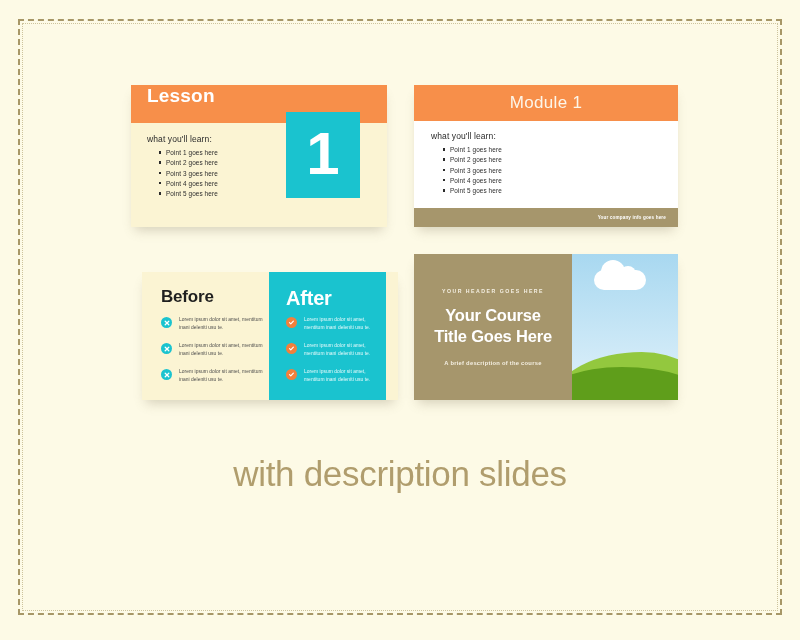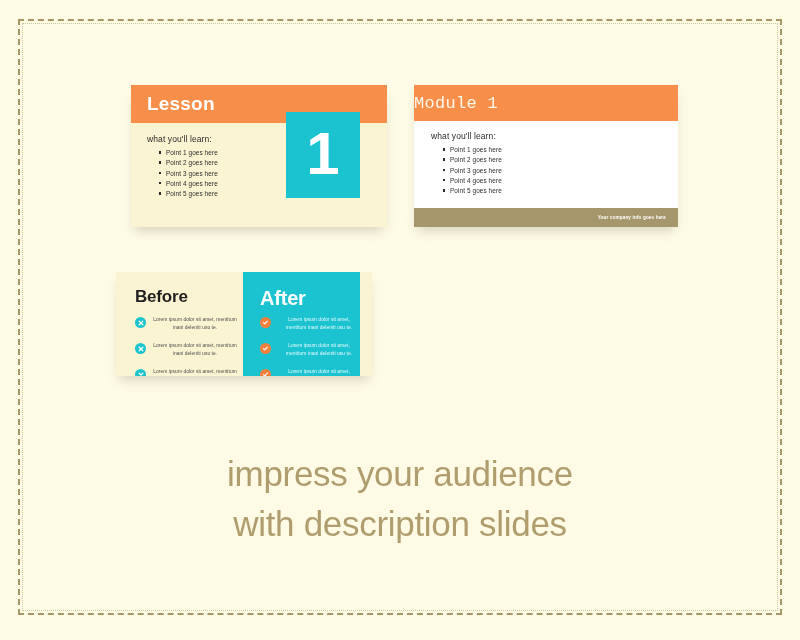--- a/index.html
+++ b/index.html
@@ -53,21 +53,20 @@
     left: 131px;
     top: 85px;
     width: 256px;
     height: 142px;
     background: #fbf4d3;
   }
   #slide-lesson .hdr {
     height: 38px;
     background: #f78f4a;
     display: flex;
-    align-items: center;
     padding-left: 16px;
     box-sizing: border-box;
   }
   #slide-lesson .hdr-title {
     color: #ffffff;
     font-size: 19px;
     font-weight: bold;
     letter-spacing: 0.2px;
   }
   .learn-head {
@@ -126,22 +125,21 @@
     top: 85px;
     width: 264px;
     height: 142px;
     background: #ffffff;
   }
   #slide-module .hdr {
     height: 36px;
     background: #f78f4a;
     display: flex;
     align-items: center;
-    justify-content: flex-start;
-    font-family: Liberation Mono, monospace;
+    justify-content: center;
   }
   #slide-module .hdr-title {
     color: #fdf6ea;
     font-size: 17px;
     letter-spacing: 0.3px;
   }
   #slide-module .body {
     padding: 10px 0 0 17px;
   }
   #slide-module .footer {
@@ -159,26 +157,25 @@
   }
   #slide-module .footer span {
     color: #ffffff;
     font-size: 4.6px;
     font-weight: bold;
     letter-spacing: 0.15px;
   }
 
   
   #slide-beforeafter {
-    left: 116px;
+    left: 142px;
     top: 272px;
     width: 256px;
-    height: 104px;
+    height: 128px;
     background: #fbf4d3;
-    text-align: center;
   }
   .ba-before {
     position: absolute;
     left: 0;
     top: 0;
     width: 127px;
     height: 100%;
   }
   .ba-after {
     position: absolute;
@@ -458,19 +455,33 @@
                 <path d="M2.6 6.2 L4.8 8.4 L9.2 3.8" stroke="#ffffff" stroke-width="2" fill="none" stroke-linecap="round" stroke-linejoin="round"></path>
               </svg>
           </span>
           <span class="ba-text">Lorem ipsum dolor sit amet, mentitum inani deleniti usu te.</span>
         </div>
       </div>
     </div>
 
   </div>
 
+  <div class="slide" id="slide-course">
+    <div class="course-left">
+      <div class="course-kicker">YOUR HEADER GOES HERE</div>
+      <div class="course-title">
+        <div>Your Course</div>
+        <div>Title Goes Here</div>
+      </div>
+      <div class="course-desc">A brief description of the course</div>
+    </div>
+    <div class="course-art">
+      <div class="cloud"></div>
+      <div class="hill-back"></div>
+      <div class="hill-front"></div>
+    </div>
+  </div>
 
   <div class="tagline">
-    <div>impress your audience</div>
     <div>with description slides</div>
   </div>
 
 </div>
 
 </body></html>

